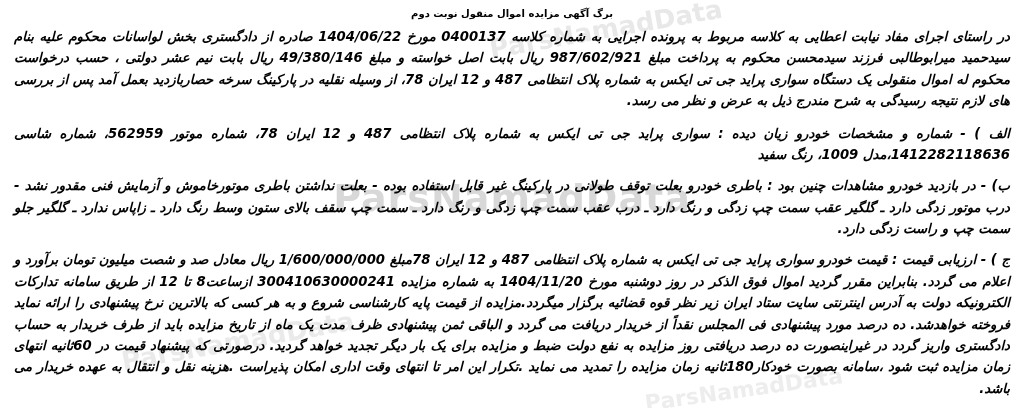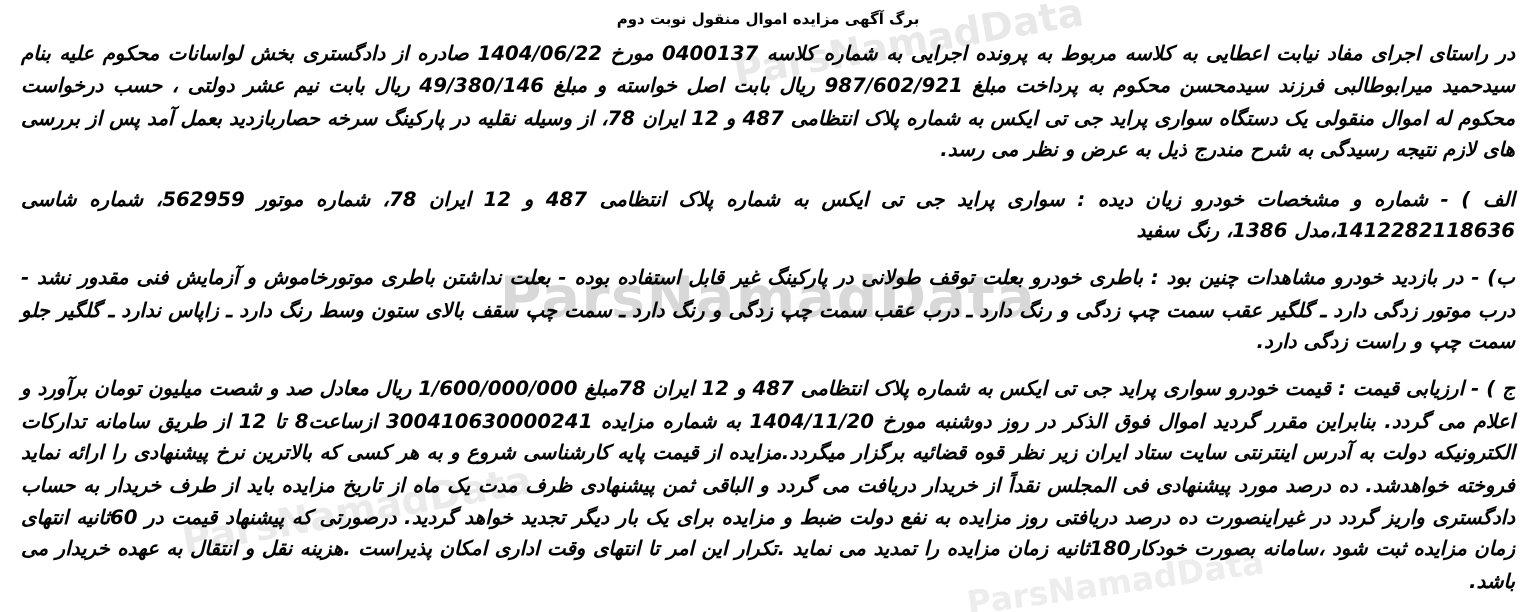--- a/index.html
+++ b/index.html
@@ -101,20 +101,20 @@
   <div class="wm wm-tl">ParsNamadData</div>
   <div class="wm wm-main">ParsNamadData</div>
   <div class="wm wm-bl">ParsNamadData</div>
   <div class="wm wm-br">ParsNamadData</div>
 
   <div class="content">
     <div class="title">برگ آگهی مزایده اموال منقول نوبت دوم</div>
 
     <p class="para first">در راستای اجرای مفاد نیابت اعطایی به کلاسه مربوط به پرونده اجرایی به شماره کلاسه  0400137  مورخ 1404/06/22  صادره از دادگستری بخش لواسانات محکوم علیه بنام سیدحمید میرابوطالبی  فرزند سیدمحسن  محکوم به پرداخت مبلغ 987/602/921 ریال بابت اصل خواسته و مبلغ 49/380/146 ریال بابت نیم عشر دولتی   ، حسب درخواست محکوم له اموال منقولی یک دستگاه سواری پراید جی تی ایکس به شماره پلاک انتظامی 487 و 12 ایران 78، از وسیله نقلیه  در پارکینگ سرخه حصاربازدید بعمل آمد پس از بررسی های لازم  نتیجه رسیدگی به شرح مندرج ذیل به عرض و نظر می رسد.</p>
 
-    <p class="para sec">الف ) - شماره و مشخصات خودرو زیان دیده  : سواری پراید جی تی ایکس به شماره پلاک انتظامی 487 و  12 ایران 78، شماره موتور 562959، شماره شاسی 1412282118636،مدل 1386، رنگ سفید</p>
+    <p class="para sec">الف ) - شماره و مشخصات خودرو زیان دیده  : سواری پراید جی تی ایکس به شماره پلاک انتظامی 487 و  12 ایران 78، شماره موتور 562959، شماره شاسی 1412282118636،مدل 1009، رنگ سفید</p>
 
     <p class="para sec">ب) - در بازدید خودرو مشاهدات چنین بود : باطری خودرو بعلت توقف طولانی در پارکینگ غیر قابل استفاده بوده - بعلت نداشتن باطری موتورخاموش و آزمایش فنی مقدور نشد - درب موتور زدگی دارد ـ گلگیر عقب سمت چپ زدگی و رنگ دارد ـ درب عقب سمت چپ زدگی و رنگ دارد ـ سمت چپ سقف بالای ستون وسط رنگ دارد ـ زاپاس ندارد ـ گلگیر جلو سمت چپ و راست زدگی دارد.</p>
 
     <p class="para last">ج ) - ارزیابی قیمت : قیمت خودرو سواری پراید جی تی ایکس به شماره پلاک انتظامی 487 و 12 ایران 78مبلغ 1/600/000/000 ریال معادل صد و شصت میلیون تومان برآورد و اعلام می گردد. بنابراین  مقرر گردید اموال فوق الذکر  در  روز دوشنبه مورخ 1404/11/20   به شماره مزایده 300410630000241  ازساعت8 تا 12 از طریق سامانه تدارکات الکترونیکه دولت به آدرس اینترنتی سایت ستاد ایران زیر نظر قوه قضائیه برگزار میگردد.مزایده از قیمت پایه کارشناسی شروع و به هر کسی که بالاترین نرخ پیشنهادی را ارائه نماید فروخته خواهدشد. ده درصد مورد پیشنهادی فی المجلس نقداً از خریدار دریافت می گردد و الباقی ثمن پیشنهادی ظرف مدت یک ماه از تاریخ مزایده باید از طرف خریدار به حساب دادگستری واریز گردد در  غیراینصورت ده درصد دریافتی روز مزایده به نفع دولت ضبط و مزایده برای یک بار دیگر تجدید خواهد گردید. درصورتی که پیشنهاد قیمت در 60ثانیه  انتهای زمان مزایده ثبت شود ،سامانه بصورت خودکار180ثانیه زمان مزایده را تمدید می نماید .تکرار این امر تا انتهای وقت اداری امکان پذیراست .هزینه نقل و انتقال به عهده خریدار می باشد.</p>
   </div>
 
 </div>
 
 </body></html>

